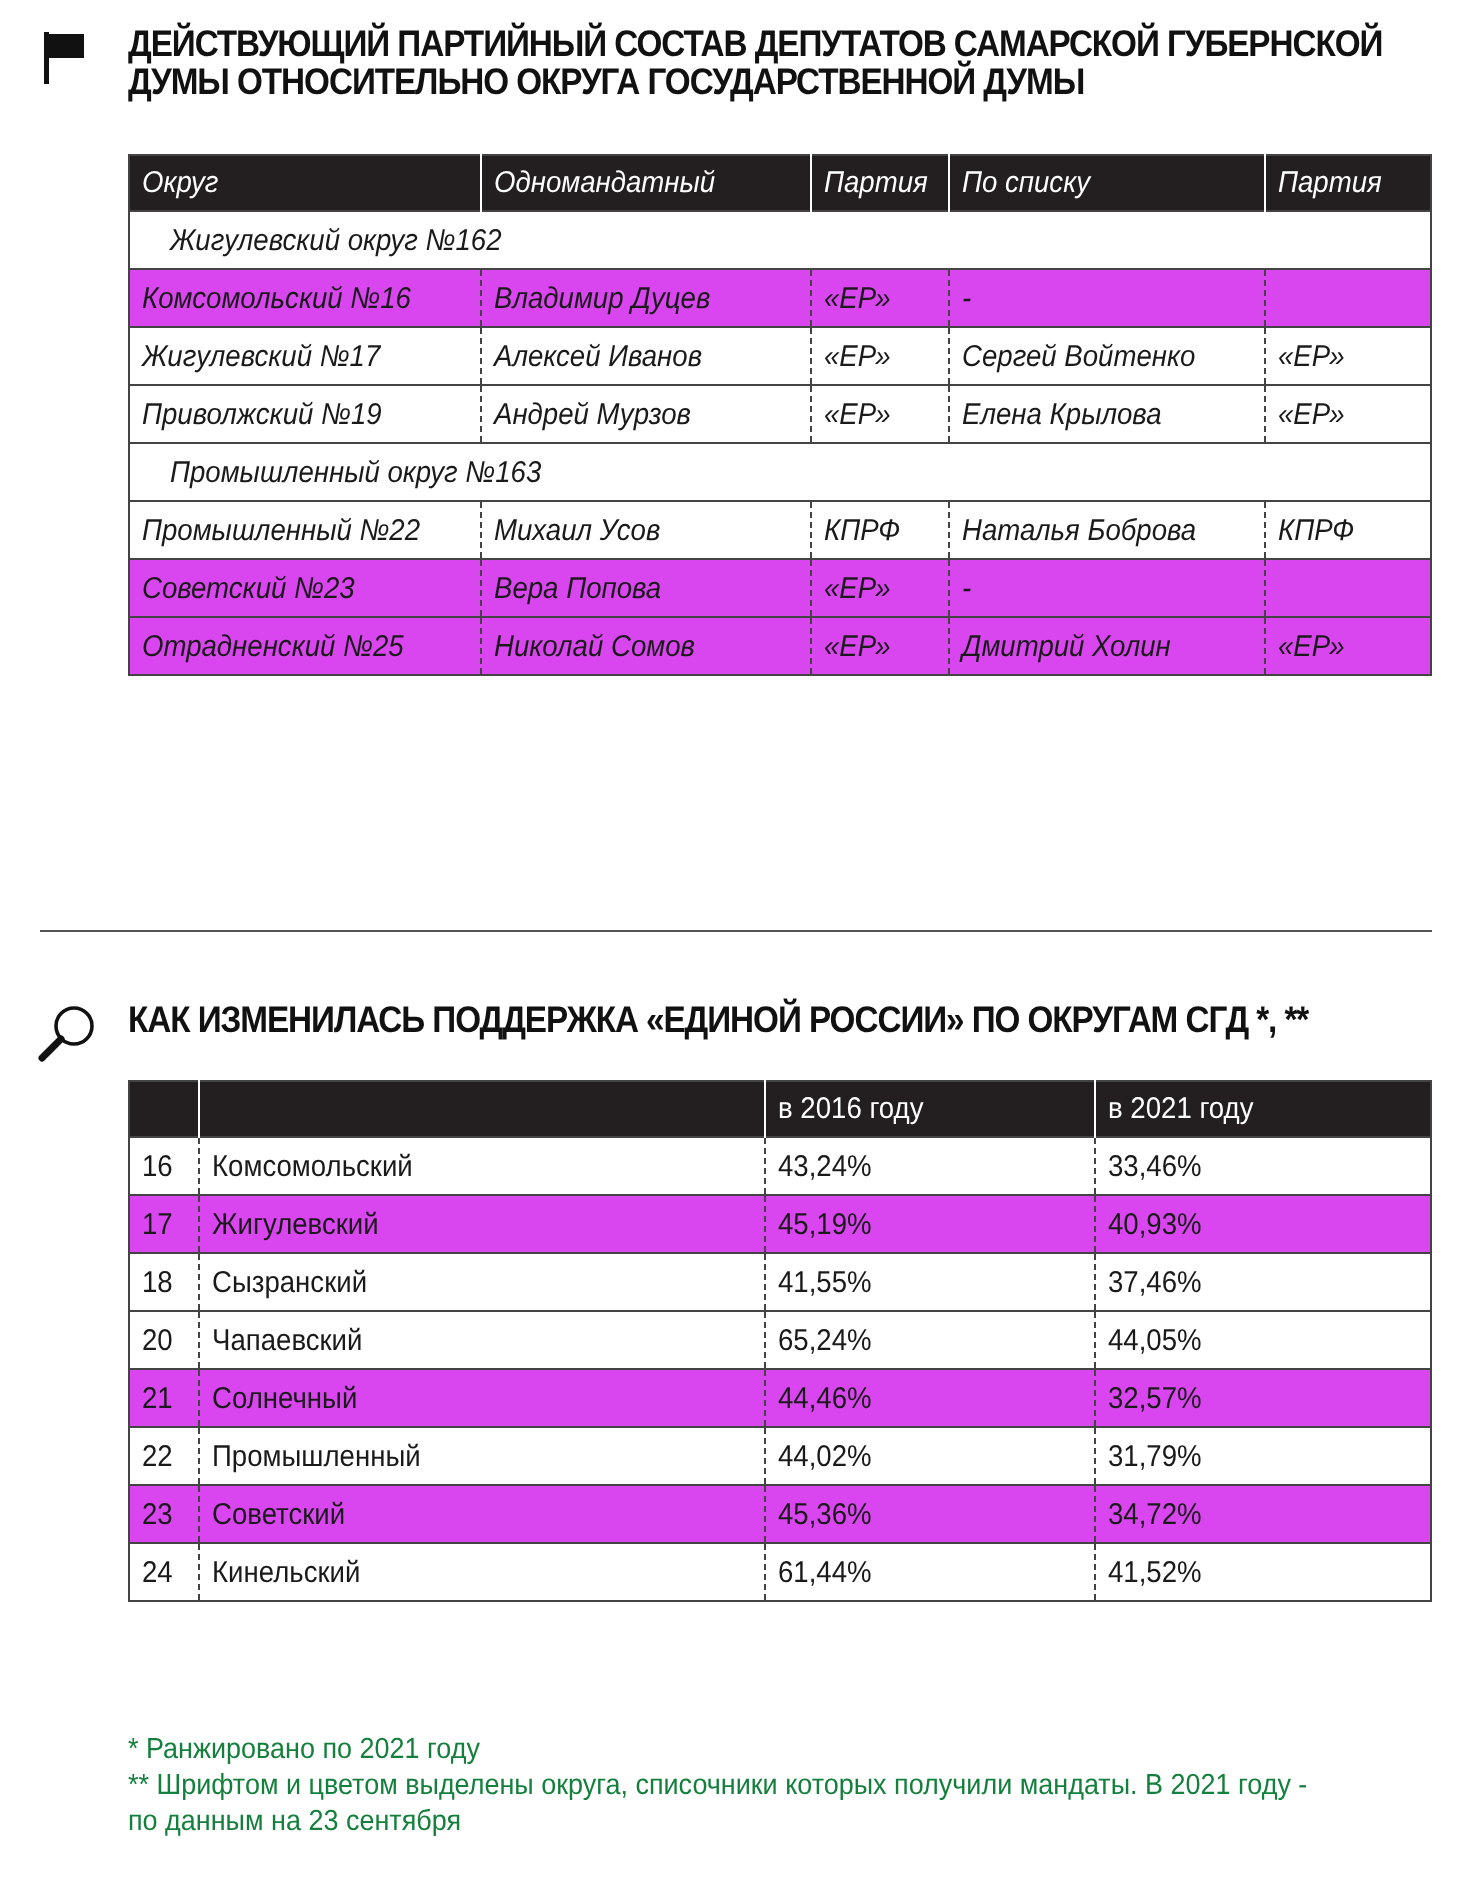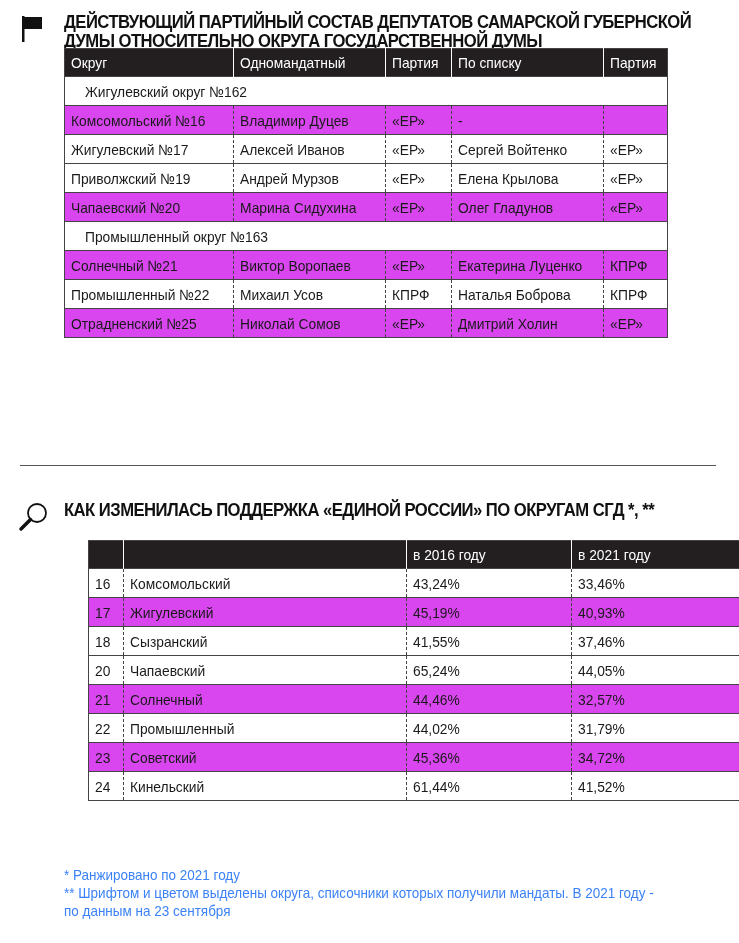--- a/index.html
+++ b/index.html
@@ -12,39 +12,39 @@
     position: absolute; left: 64px; font-weight: bold; font-size: 18.5px;
     line-height: 19px; letter-spacing: -0.6px; transform: scaleX(0.9); transform-origin: left top;
     color: #111;
   }
   .title1 { top: 12px; width: 720px; }
   .title2 { top: 500px; width: 760px; }
   .icon-flag { position: absolute; left: 20px; top: 14px; width: 24px; height: 30px; }
   .icon-search { position: absolute; left: 16px; top: 500px; width: 34px; height: 32px; }
 
   table { border-collapse: collapse; position: absolute; font-size: 15px; }
-  table.t1 { left: 64px; top: 48px; width: 604px; border: 1.5px solid #444; }
-  table.t2 { left: 64px; top: 540px; width: 652px; border: 1.5px solid #444; margin-left: 24px; }
+  table.t1 { left: 64px; top: 77px; width: 652px; border: 1.5px solid #444; font-style: italic; }
+  table.t2 { left: 64px; top: 540px; width: 652px; border: 1.5px solid #444; }
   th {
     background: #231f20; color: #fff; font-weight: normal; text-align: left;
     padding: 0 6px; height: 27px; border-left: 1.5px solid #fff;
     font-size: 15px; transform-origin: left center;
   }
   th:first-child { border-left: none; }
   td { padding: 0 6px; height: 28px; white-space: nowrap; }
   tr.row td { border-top: 1.5px solid #444; }
   tr.grey td { background: #d946ef; }
   tr.white td { background: #fff; }
   td + td { border-left: 1.5px dashed #444; }
   td.group { background: #fff; padding-left: 20px; }
   .sx { display: inline-block; transform: scaleX(0.92); transform-origin: left center; }
 
   .divider { position: absolute; left: 20px; top: 465px; width: 696px; height: 0; border-top: 1.5px solid #555; }
 
-  .notes { position: absolute; left: 64px; top: 866px; font-size: 14.5px; line-height: 18px; width: 660px; color: #3b82f6; }
+  .notes { position: absolute; left: 64px; top: 866px; font-size: 14.5px; line-height: 18px; width: 660px; color: #15803d; }
   .notes div { transform: scaleX(0.93); transform-origin: left top; white-space: nowrap; }
 </style>
 </head>
 <body>
 
 <svg class="icon-flag" viewBox="0 0 24 30">
   <rect x="2" y="2" width="2.5" height="26" fill="#111"></rect>
   <rect x="4" y="3" width="18" height="12" fill="#111"></rect>
 </svg>
 <div class="title title1">ДЕЙСТВУЮЩИЙ ПАРТИЙНЫЙ СОСТАВ ДЕПУТАТОВ САМАРСКОЙ ГУБЕРНСКОЙ ДУМЫ ОТНОСИТЕЛЬНО ОКРУГА ГОСУДАРСТВЕННОЙ ДУМЫ</div>
@@ -77,43 +77,36 @@
         <td><span class="sx">Сергей Войтенко</span></td>
         <td><span class="sx">«ЕР»</span></td>
       </tr>
       <tr class="row white">
         <td><span class="sx">Приволжский №19</span></td>
         <td><span class="sx">Андрей Мурзов</span></td>
         <td><span class="sx">«ЕР»</span></td>
         <td><span class="sx">Елена Крылова</span></td>
         <td><span class="sx">«ЕР»</span></td>
       </tr>
-      <tr class="row grey">
-        <td><span class="sx">Чапаевский №20</span></td>
-        <td><span class="sx">Марина Сидухина</span></td>
-        <td><span class="sx">«ЕР»</span></td>
-        <td><span class="sx">Олег Гладунов</span></td>
-        <td><span class="sx">«ЕР»</span></td>
-      </tr>
       <tr class="row white">
         <td colspan="5" class="group"><span class="sx">Промышленный округ №163</span></td>
-      </tr>
-      <tr class="row grey">
-        <td><span class="sx">Солнечный №21</span></td>
-        <td><span class="sx">Виктор Воропаев</span></td>
-        <td><span class="sx">«ЕР»</span></td>
-        <td><span class="sx">Екатерина Луценко</span></td>
-        <td><span class="sx">КПРФ</span></td>
       </tr>
       <tr class="row white">
         <td><span class="sx">Промышленный №22</span></td>
         <td><span class="sx">Михаил Усов</span></td>
         <td><span class="sx">КПРФ</span></td>
         <td><span class="sx">Наталья Боброва</span></td>
         <td><span class="sx">КПРФ</span></td>
+      </tr>
+      <tr class="row grey">
+        <td><span class="sx">Советский №23</span></td>
+        <td><span class="sx">Вера Попова</span></td>
+        <td><span class="sx">«ЕР»</span></td>
+        <td><span class="sx">-</span></td>
+        <td><span class="sx"></span></td>
       </tr>
       <tr class="row grey">
         <td><span class="sx">Отрадненский №25</span></td>
         <td><span class="sx">Николай Сомов</span></td>
         <td><span class="sx">«ЕР»</span></td>
         <td><span class="sx">Дмитрий Холин</span></td>
         <td><span class="sx">«ЕР»</span></td>
       </tr>
     </tbody>
 </table>

